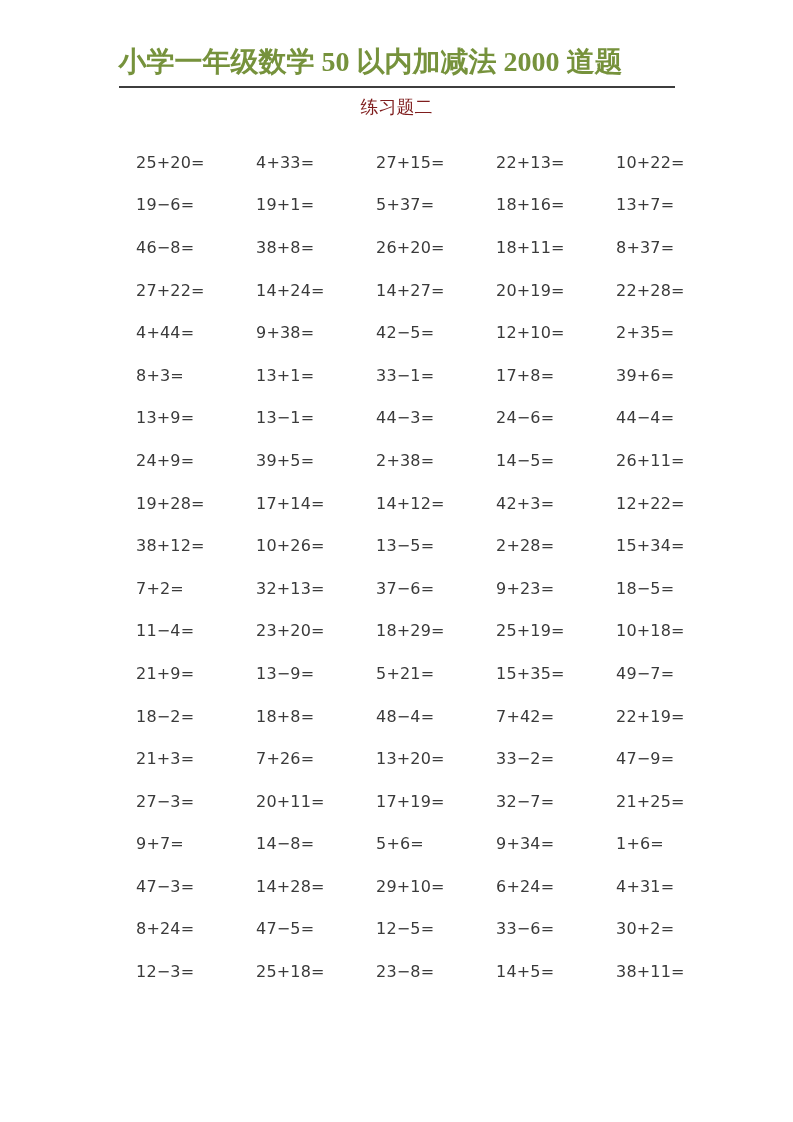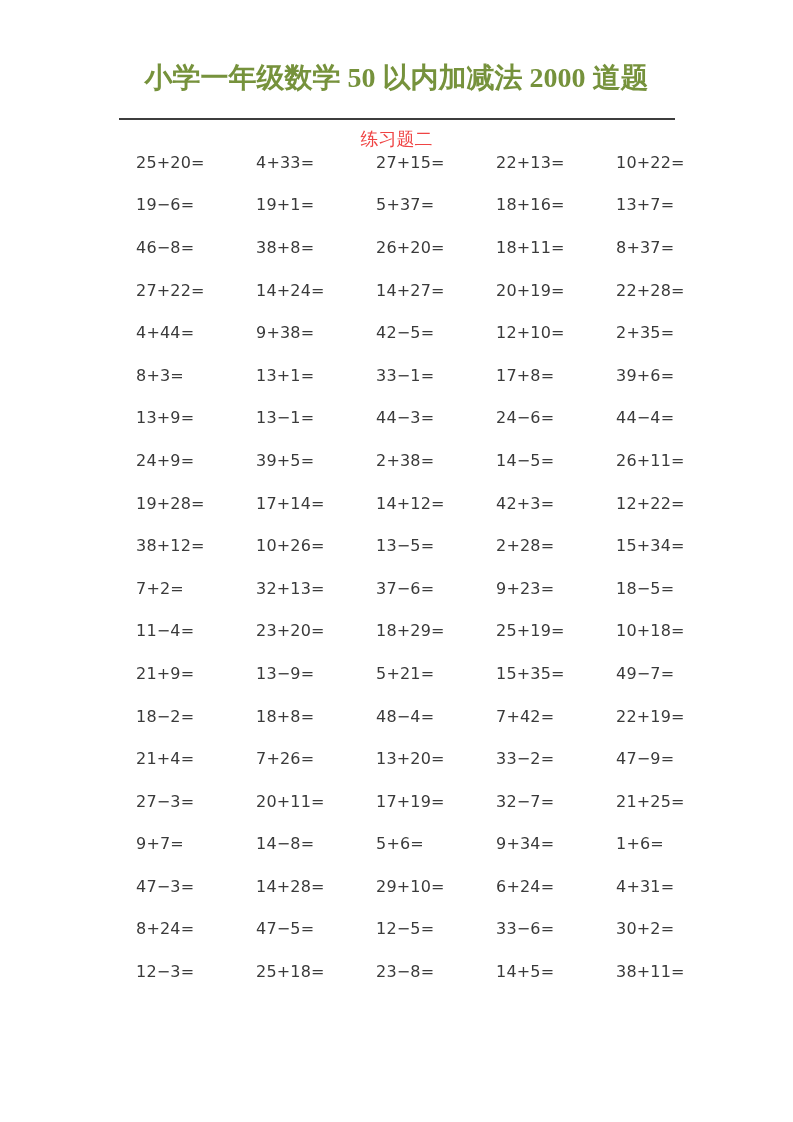--- a/index.html
+++ b/index.html
@@ -16,37 +16,36 @@
     overflow: hidden;
     font-family: "DejaVu Sans", "Liberation Sans", sans-serif;
   }
   .header {
     width: 556px;
     margin: 0 auto;
     padding-top: 44px;
     border-bottom: 2px solid #3d3d3d;
   }
   .title {
-    margin: 16px;
+    margin: 0;
     padding: 0 0 7px 0;
-    text-align: center;
     font-family: "Liberation Serif", "DejaVu Serif", serif;
     font-weight: 700;
     font-size: 28px;
     line-height: 1.25;
     color: #76923C;
     white-space: nowrap;
   }
   .subtitle {
     margin: 7px 0 0 0;
     text-align: center;
     font-family: "DejaVu Sans", "Liberation Sans", sans-serif;
     font-weight: 400;
     font-size: 18px;
-    color: #ef4444;
+    color: #7f1d1d;
   }
   .grid {
     position: absolute;
     left: 136px;
     top: 141px;
     display: grid;
     grid-template-columns: repeat(5, 120px);
     grid-auto-rows: 42.6px;
   }
   .cell {
@@ -132,21 +131,21 @@
       <div class="cell">21+9=</div>
       <div class="cell">13−9=</div>
       <div class="cell">5+21=</div>
       <div class="cell">15+35=</div>
       <div class="cell">49−7=</div>
       <div class="cell">18−2=</div>
       <div class="cell">18+8=</div>
       <div class="cell">48−4=</div>
       <div class="cell">7+42=</div>
       <div class="cell">22+19=</div>
-      <div class="cell">21+4=</div>
+      <div class="cell">21+3=</div>
       <div class="cell">7+26=</div>
       <div class="cell">13+20=</div>
       <div class="cell">33−2=</div>
       <div class="cell">47−9=</div>
       <div class="cell">27−3=</div>
       <div class="cell">20+11=</div>
       <div class="cell">17+19=</div>
       <div class="cell">32−7=</div>
       <div class="cell">21+25=</div>
       <div class="cell">9+7=</div>

